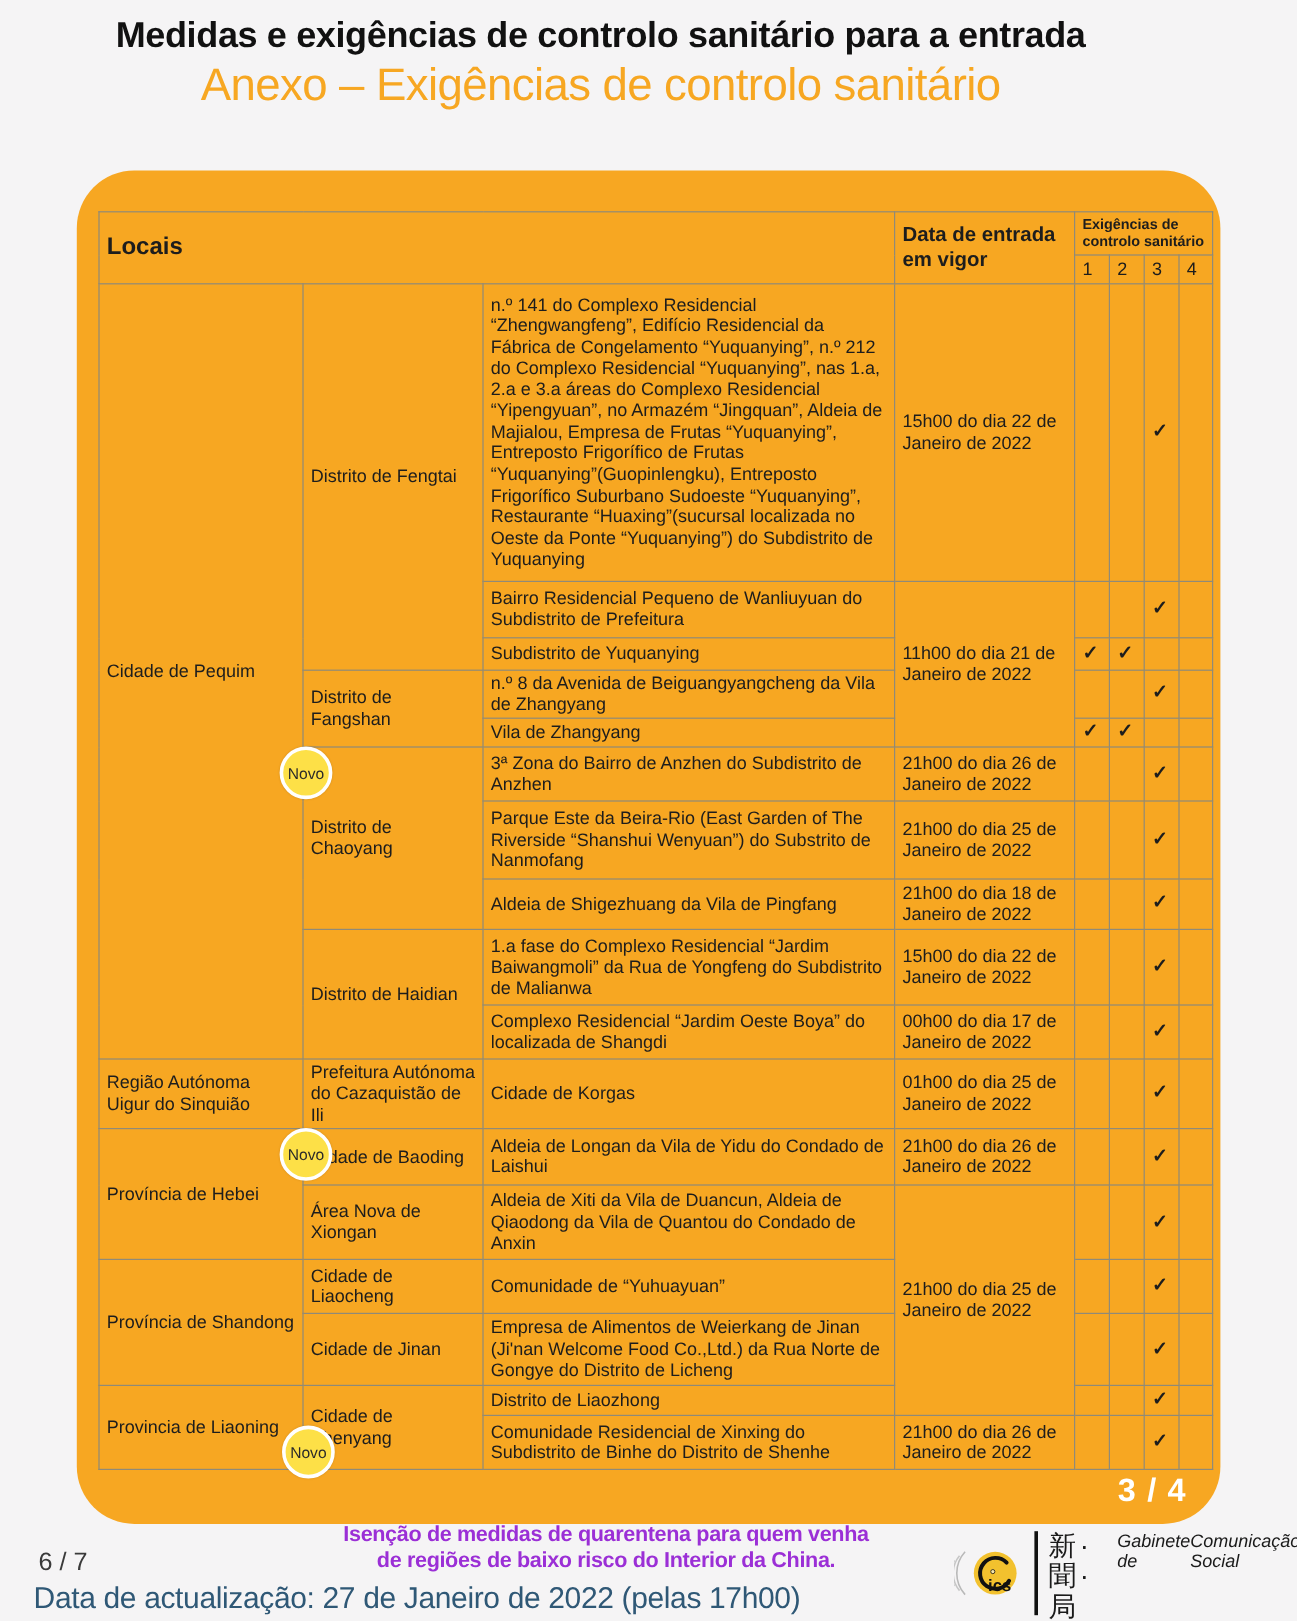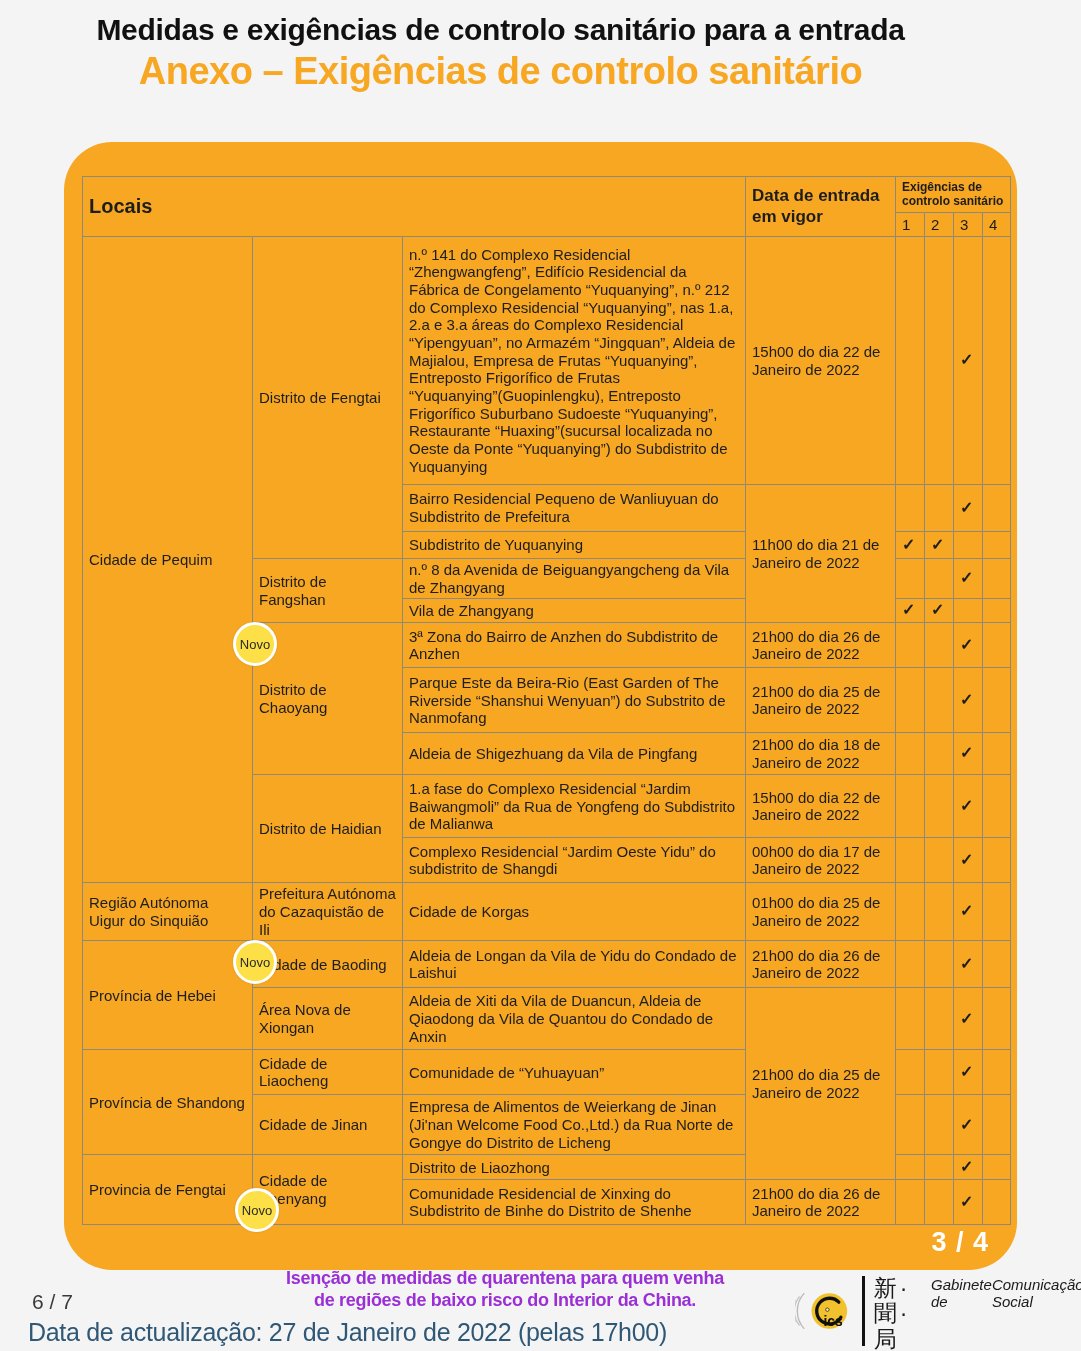--- a/index.html
+++ b/index.html
@@ -12,21 +12,21 @@
   }
   html,body{margin:0;padding:0;}
   body{
     width:1081px;height:1351px;background:var(--bg);
     font-family:"Liberation Sans", sans-serif;color:var(--ink);
     position:relative;overflow:hidden;
   }
   
   .doc-header{position:absolute;top:10px;left:0;width:1001px;text-align:center;}
   .doc-title{font-size:30px;font-weight:bold;line-height:1.32;letter-spacing:-0.3px;color:#111;}
-  .doc-subtitle{font-size:38px;font-weight:bold;color:var(--orange);letter-spacing:-0.5px;margin-top:0px;}
+  .doc-subtitle{font-size:38px;font-weight:normal;color:var(--orange);letter-spacing:-0.5px;margin-top:0px;}
   
   .panel{
     position:absolute;left:64px;top:142px;width:953px;height:1128px;
     background:var(--orange);border-radius:48px;
   }
   
   table.req{
     position:absolute;left:18px;top:34px;width:928px;
     border-collapse:collapse;table-layout:fixed;
     font-size:15px;line-height:1.18;color:var(--ink);
@@ -178,21 +178,21 @@
       <tr style="height:63px">
         <td class="district" rowspan="2">Distrito de Haidian</td>
         <td>1.a fase do Complexo Residencial “Jardim Baiwangmoli” da Rua de Yongfeng do Subdistrito de Malianwa</td>
         <td class="datec">15h00 do dia 22 de Janeiro de 2022</td>
         <td class="check"></td>
         <td class="check"></td>
         <td class="check">✓</td>
         <td class="check"></td>
       </tr>
       <tr style="height:45px">
-        <td>Complexo Residencial “Jardim Oeste Yidu” do subdistrito de Shangdi</td>
+        <td>Complexo Residencial “Jardim Oeste Boya” do localizada de Shangdi</td>
         <td class="datec">00h00 do dia 17 de Janeiro de 2022</td>
         <td class="check"></td>
         <td class="check"></td>
         <td class="check">✓</td>
         <td class="check"></td>
       </tr>
       <tr style="height:57px">
         <td class="region">Região Autónoma Uigur do Sinquião</td>
         <td class="district">Prefeitura Autónoma do Cazaquistão de Ili</td>
         <td>Cidade de Korgas</td>
@@ -232,21 +232,21 @@
       </tr>
       <tr style="height:60px">
         <td class="district">Cidade de Jinan</td>
         <td>Empresa de Alimentos de Weierkang de Jinan (Ji'nan Welcome Food Co.,Ltd.) da Rua Norte de Gongye do Distrito de Licheng</td>
         <td class="check"></td>
         <td class="check"></td>
         <td class="check">✓</td>
         <td class="check"></td>
       </tr>
       <tr style="height:25px">
-        <td class="region" rowspan="2">Provincia de Fengtai</td>
+        <td class="region" rowspan="2">Provincia de Liaoning</td>
         <td class="district" rowspan="2">Cidade de Shenyang</td>
         <td>Distrito de Liaozhong</td>
         <td class="check"></td>
         <td class="check"></td>
         <td class="check">✓</td>
         <td class="check"></td>
       </tr>
       <tr style="height:45px">
         <td>Comunidade Residencial de Xinxing do Subdistrito de Binhe do Distrito de Shenhe</td>
         <td class="datec">21h00 do dia 26 de Janeiro de 2022</td>

